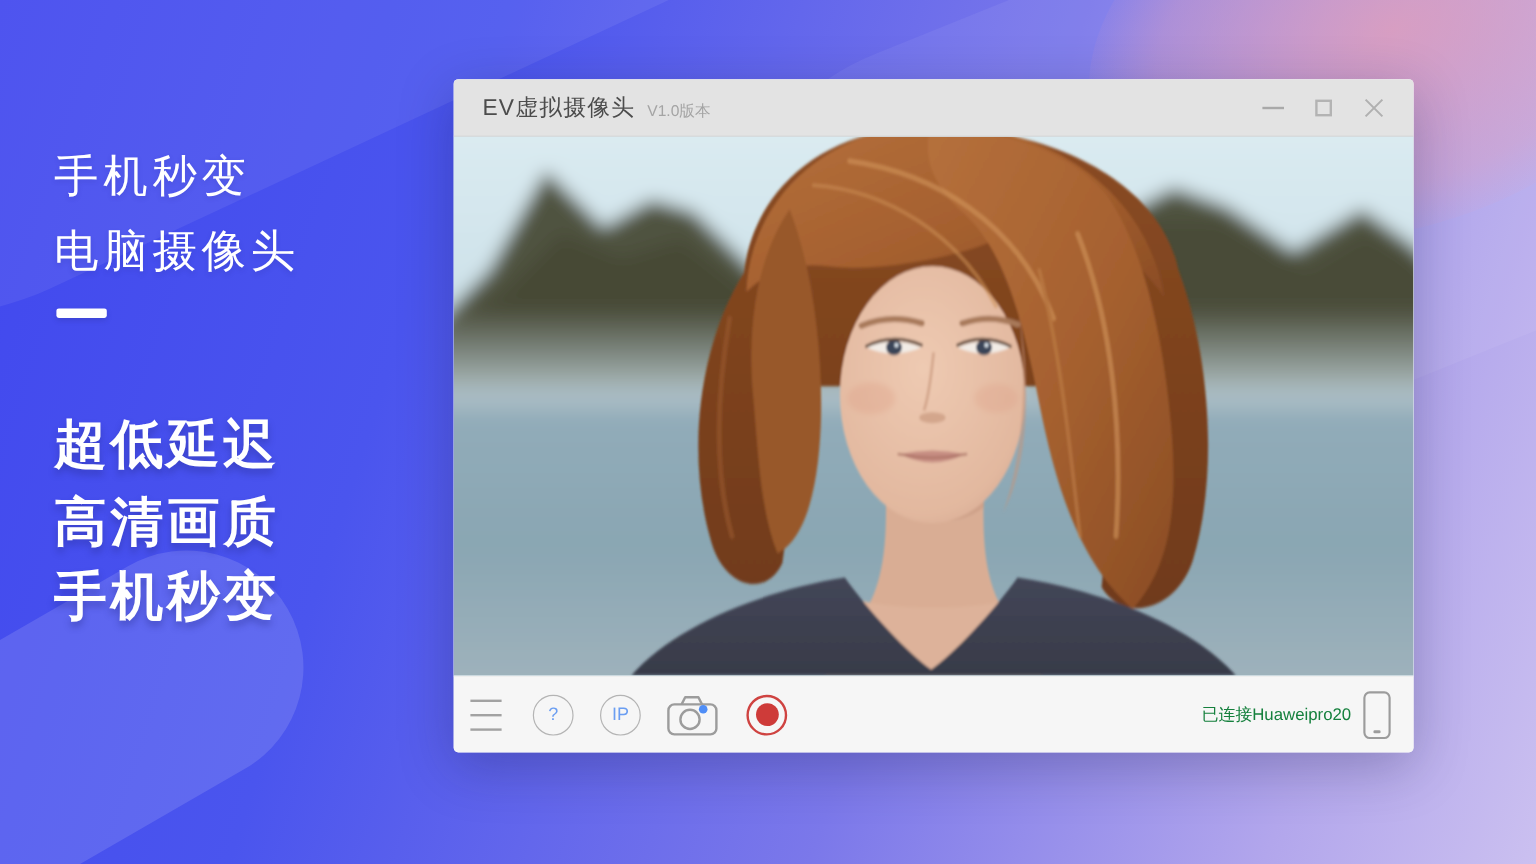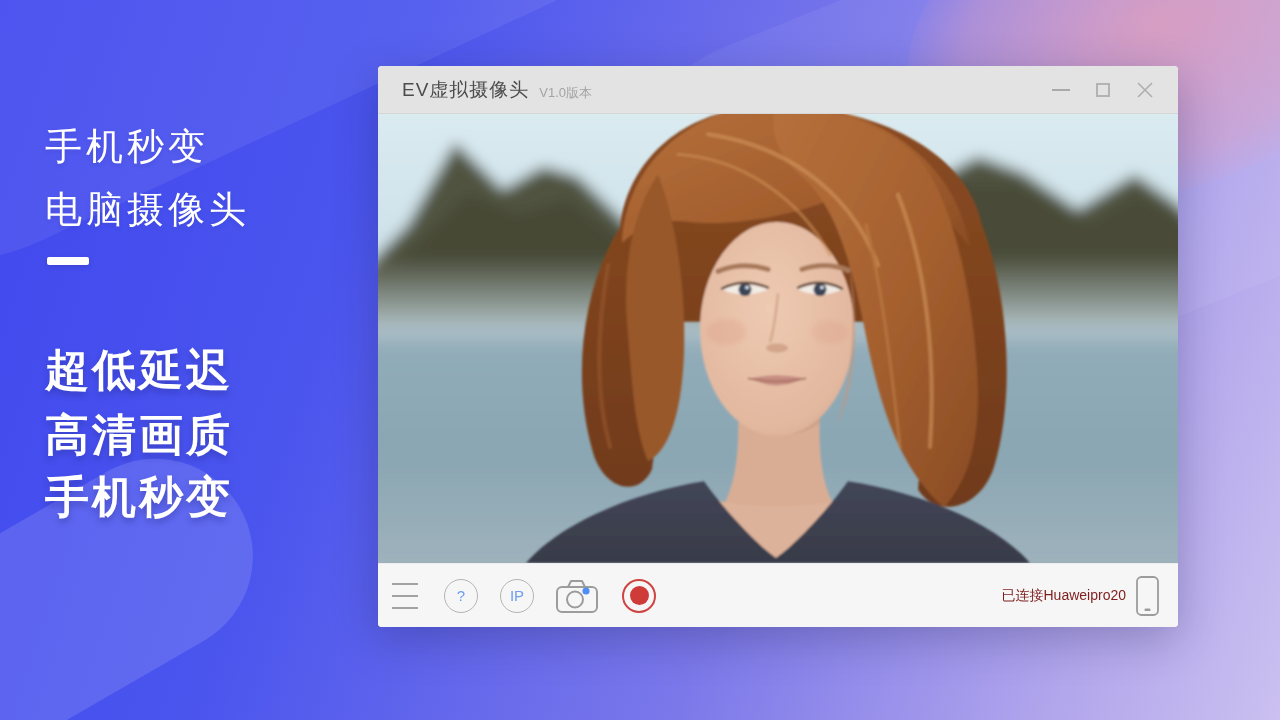--- a/index.html
+++ b/index.html
@@ -81,21 +81,21 @@
   }
   .circle-btn.first { margin-left:26px; }
   .cam-btn { margin-left:20px; width:46px; height:38px; display:flex; align-items:center; justify-content:center; cursor:pointer; background:none; border:none; }
   .record-btn {
     margin-left:22px; width:34px; height:34px; border-radius:50%;
     border:2px solid #cf4341; background:transparent; cursor:pointer;
     display:flex; align-items:center; justify-content:center;
   }
   .record-dot { width:19px; height:19px; border-radius:50%; background:#ce3b39; }
   .status-group { margin-left:auto; display:flex; align-items:center; gap:9px; }
-  .status-text { font-size:14px; color:#7f1d1d; }
+  .status-text { font-size:14px; color:#15803d; }
 </style>
 </head>
 <body>
 
 <div class="stage">
 
   <div class="decor band-right"></div>
   <div class="decor swoosh-top-left"></div>
   <div class="decor capsule-bottom-left"></div>
   <div class="decor blob-top-right"></div>

